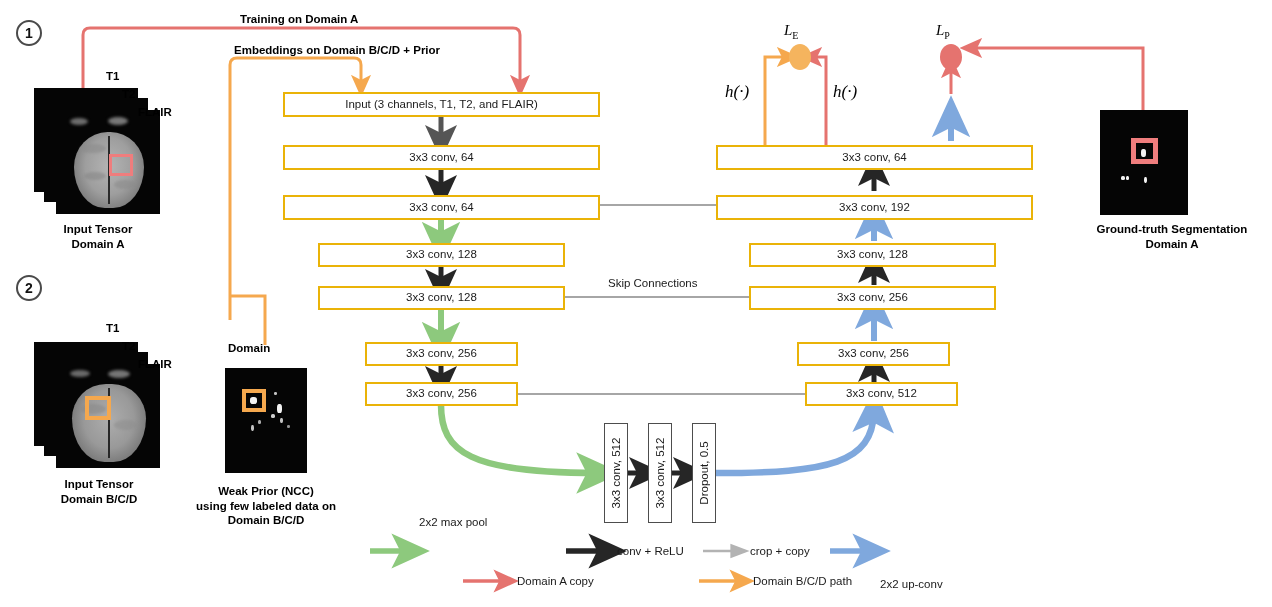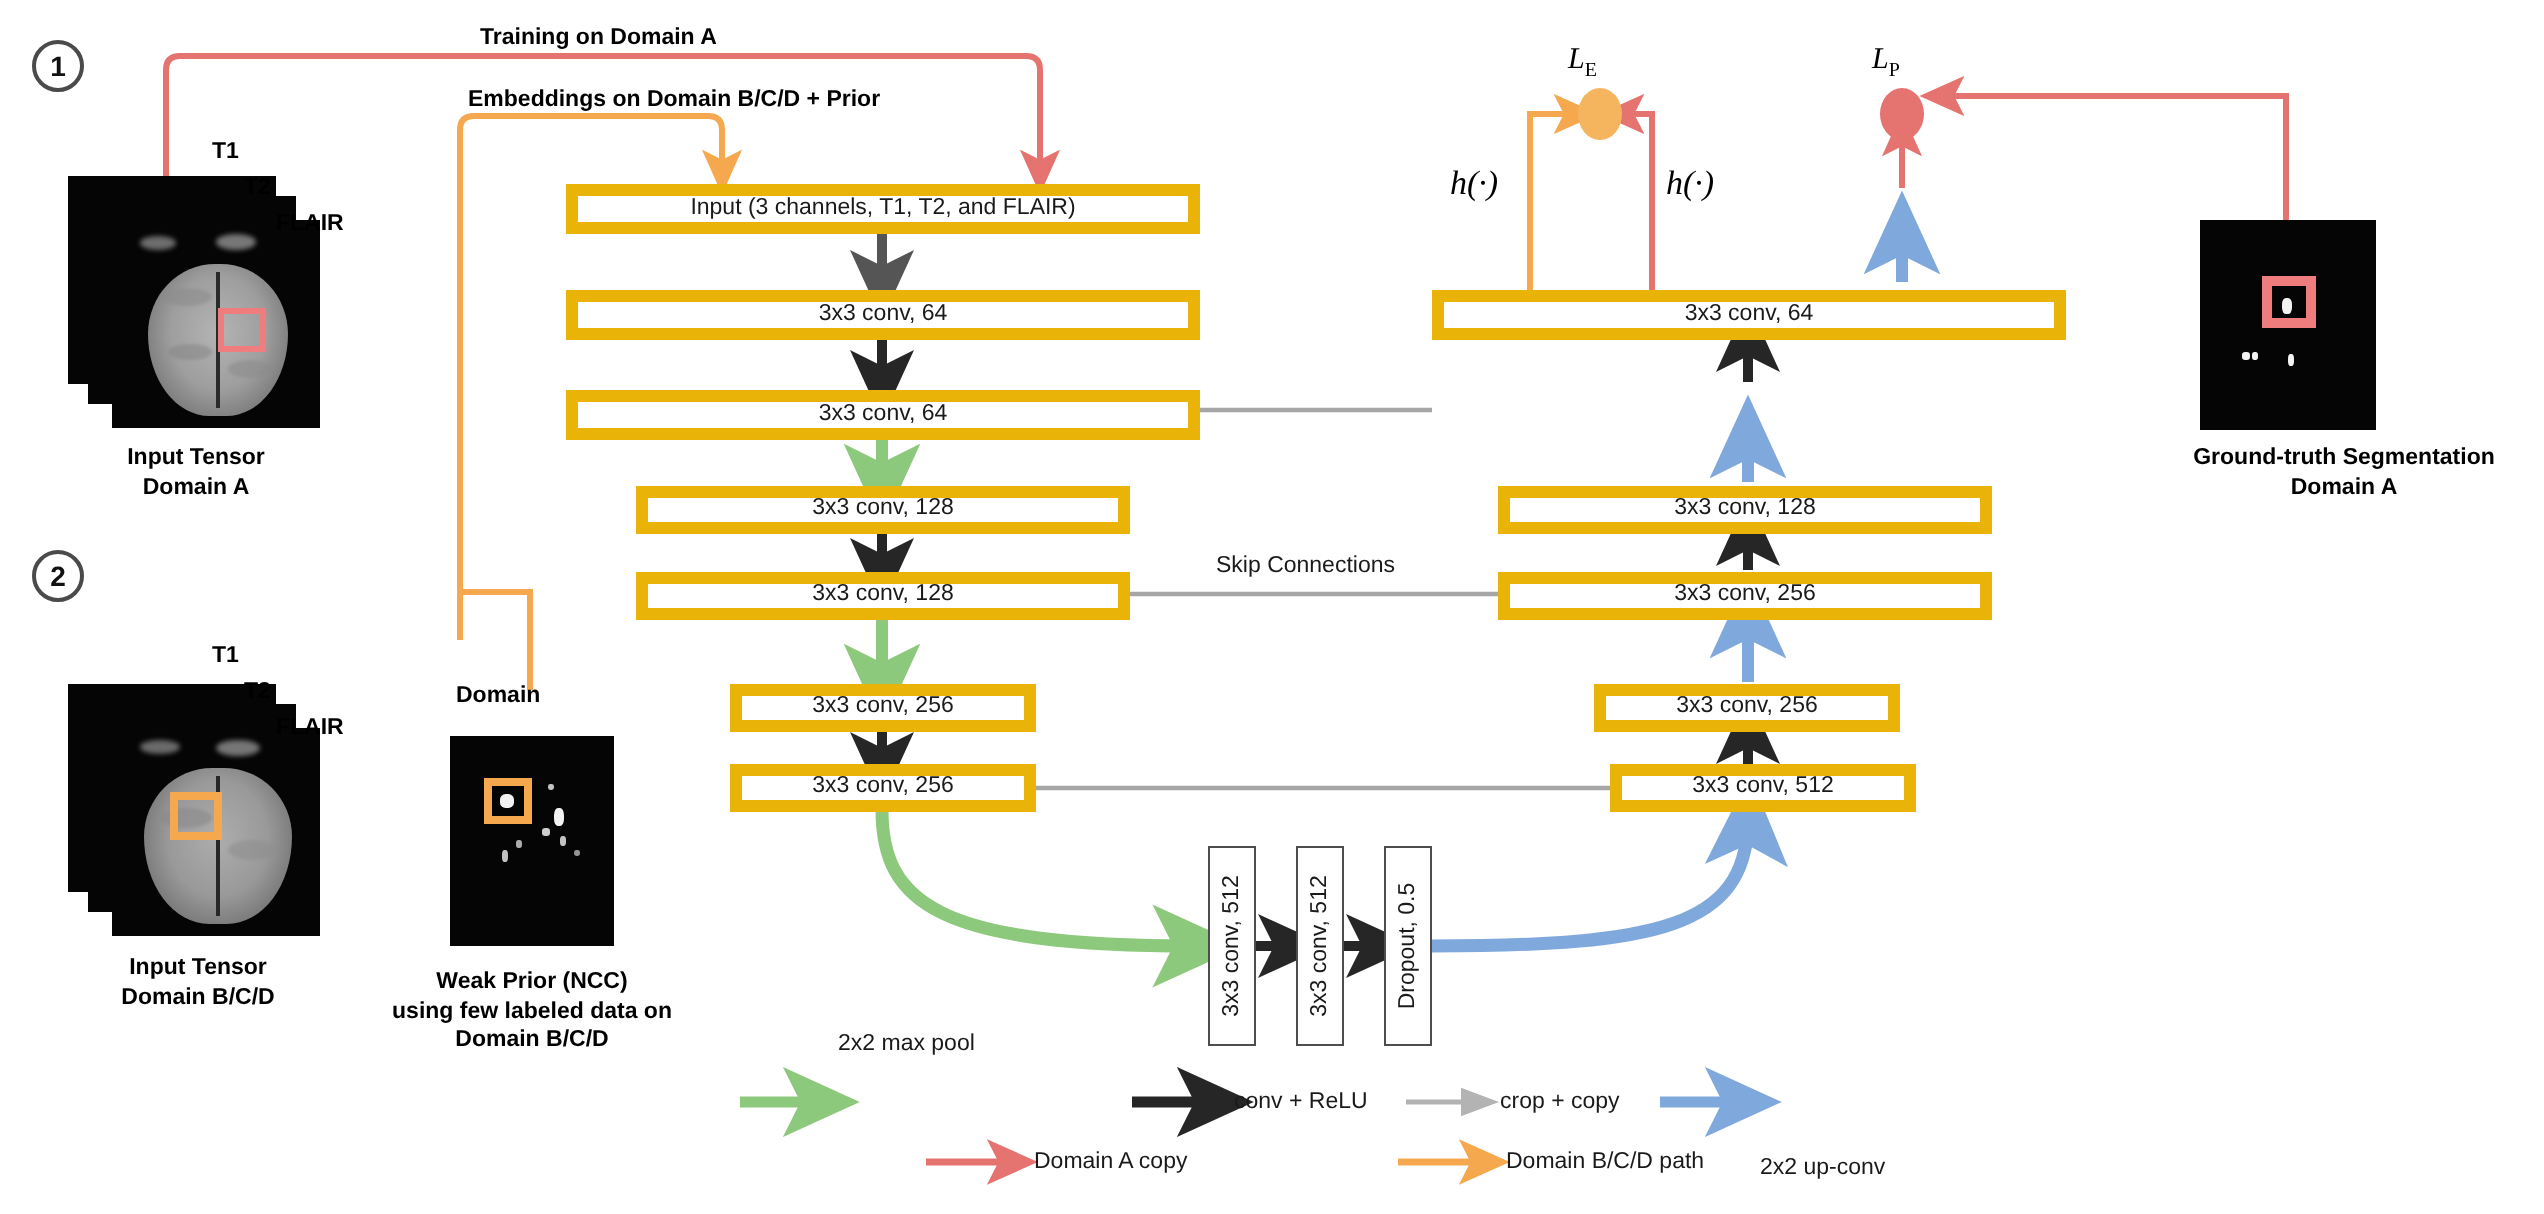--- a/index.html
+++ b/index.html
@@ -2,21 +2,21 @@
 <html><head>
 <meta charset="utf-8">
 <style>
   html,body{margin:0;padding:0;background:#ffffff;}
   body{width:1272px;height:607px;position:relative;overflow:hidden;
        font-family:"Liberation Sans","DejaVu Sans",sans-serif;color:#000;}
   .canvas{position:absolute;left:0;top:0;width:1272px;height:607px;}
   svg.layer{position:absolute;left:0;top:0;width:1272px;height:607px;pointer-events:none;}
 
   
-  .nbox{position:absolute;border:6px solid #eab308;background:#fff;
+  .nbox{position:absolute;border:2px solid #eab308;background:#fff;
         display:flex;align-items:center;justify-content:center;
         font-size:11.5px;line-height:1;color:#1a1a1a;box-sizing:border-box;}
   .vbox{position:absolute;border:1px solid #4d4d4d;background:#fff;
         box-sizing:border-box;}
   .vbox span{position:absolute;left:50%;top:50%;
         transform:translate(-50%,-50%) rotate(-90deg);
         white-space:nowrap;font-size:11.5px;color:#1a1a1a;}
 
   
   .lbl{position:absolute;font-size:11.5px;color:#1a1a1a;white-space:nowrap;}
@@ -238,20 +238,21 @@
     <span>3x3 conv, 512</span>
   </div>
   <div class="vbox" style="left:692px;top:423px;width:24px;height:100px;">
     <span>Dropout, 0.5</span>
   </div>
 
   <div class="nbox" style="left:805px;top:382px;width:153px;height:24px;">3x3 conv, 512</div>
   <div class="nbox" style="left:797px;top:342px;width:153px;height:24px;">3x3 conv, 256</div>
   <div class="nbox" style="left:749px;top:286px;width:247px;height:24px;">3x3 conv, 256</div>
   <div class="nbox" style="left:749px;top:243px;width:247px;height:24px;">3x3 conv, 128</div>
+  <div class="nbox" style="left:716px;top:195px;width:317px;height:25px;">3x3 conv, 192</div>
   <div class="nbox" style="left:716px;top:145px;width:317px;height:25px;">3x3 conv, 64</div>
 
   <div class="lbl" style="left:608px;top:277px;">Skip Connections</div>
 
   <div style="position:absolute;left:789px;top:44px;width:22px;height:26px;border-radius:50%;background:#f5b45e;"></div>
   <div class="lossname" style="left:784px;top:22px;">
     <span>L</span><sub>E</sub>
   </div>
 
   <div style="position:absolute;left:940px;top:44px;width:22px;height:26px;border-radius:50%;background:#e5736f;"></div>

